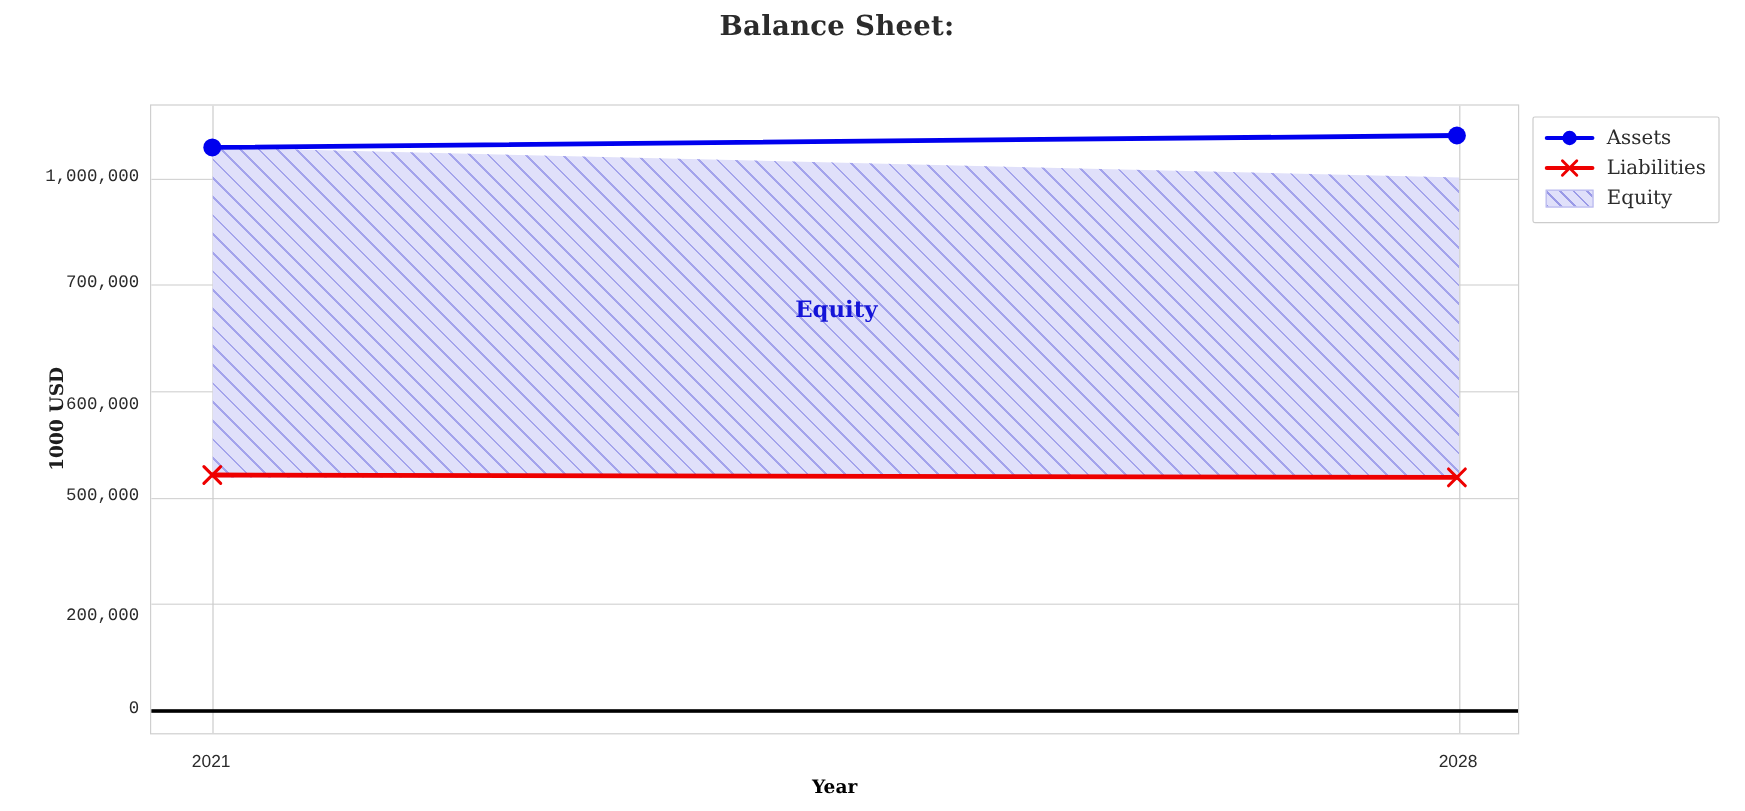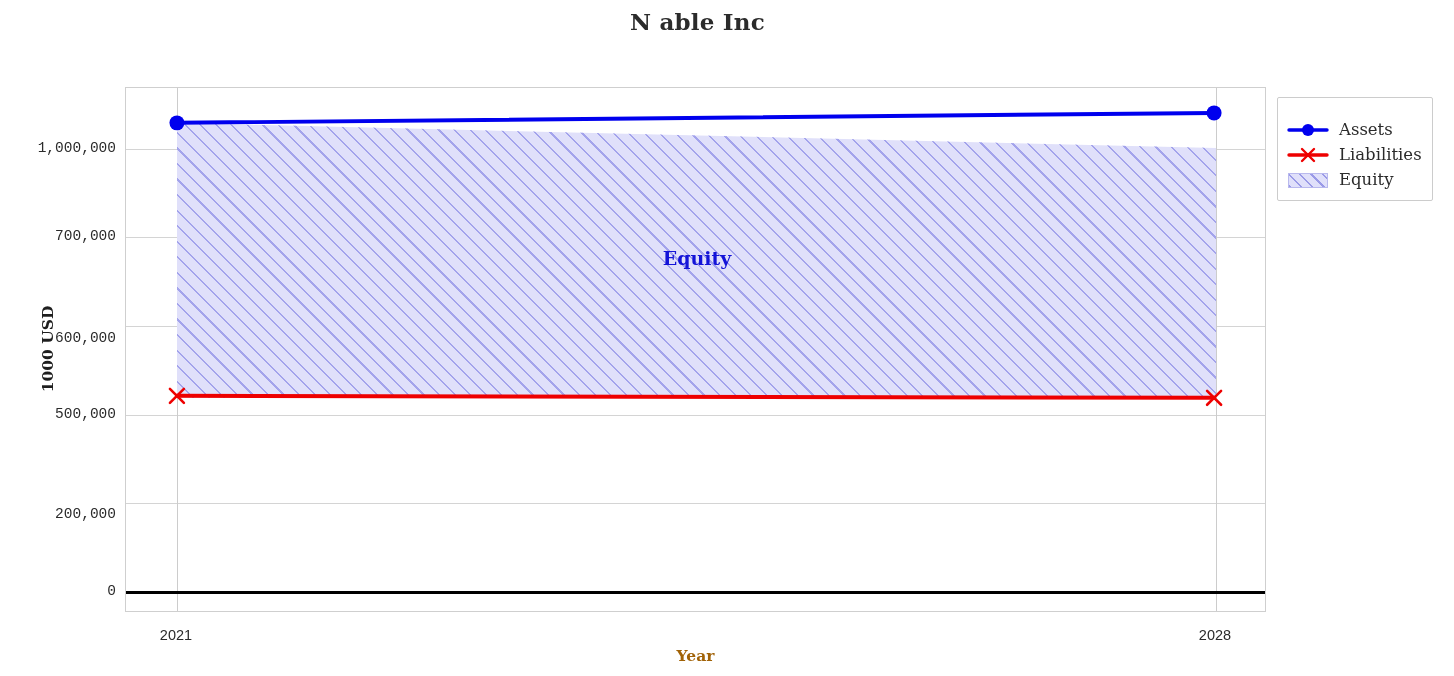--- a/index.html
+++ b/index.html
@@ -138,37 +138,37 @@
     font-weight: bold;
     font-size: 15.5px;
     white-space: nowrap;
   }
   #xlabel {
     position: absolute;
     left: 125px;
     top: 646px;
     width: 1141px;
     text-align: center;
-    color: #a16207;
+    color: #000000;
     font-family: "DejaVu Serif", "Liberation Serif", serif;
     font-weight: bold;
     font-size: 15.5px;
   }
 
   
   #legend {
     position: absolute;
     left: 1277px;
     top: 97px;
     width: 156px;
     box-sizing: border-box;
     border: 1px solid #cccccc;
     border-radius: 2px;
     background: #ffffff;
-    padding: 19px 8px 8px 8px;
+    padding: 4px 8px 8px 8px;
   }
   .legend-row {
     display: flex;
     align-items: center;
     height: 25px;
   }
   .legend-sym {
     width: 44px;
     height: 22px;
     flex: 0 0 44px;
@@ -196,21 +196,21 @@
       rgba(150,150,230,0.95) 1.5px,
       rgba(0,0,0,0) 1.5px,
       rgba(0,0,0,0) 8px
     );
   }
 </style>
 </head>
 <body>
 
 <div id="chart-title">
-  <span class="line2">N able Inc</span>
+  <span>Balance Sheet:</span>
 </div>
 
 <div id="plot-area">
 
   <div class="gridline-h" style="top:61px;"></div>
   <div class="gridline-h" style="top:149px;"></div>
   <div class="gridline-h" style="top:238px;"></div>
   <div class="gridline-h" style="top:327px;"></div>
   <div class="gridline-h" style="top:415px;"></div>
 

